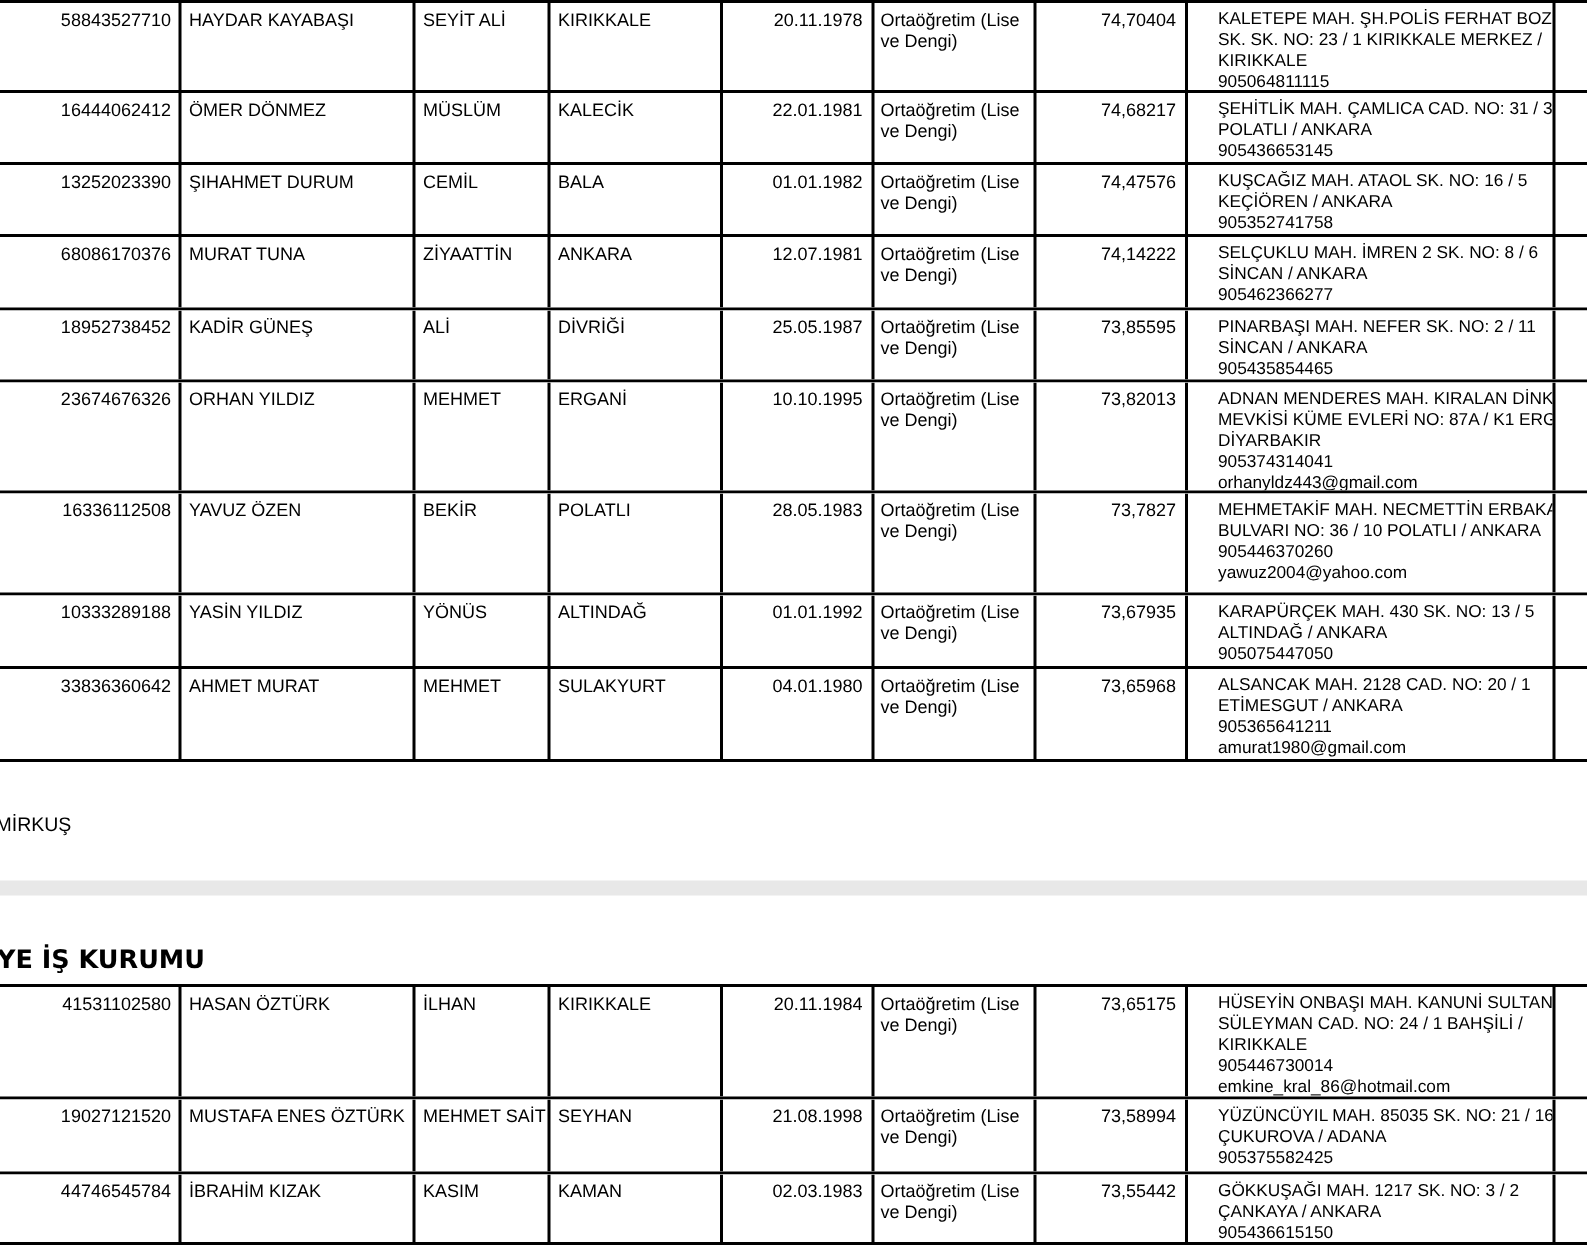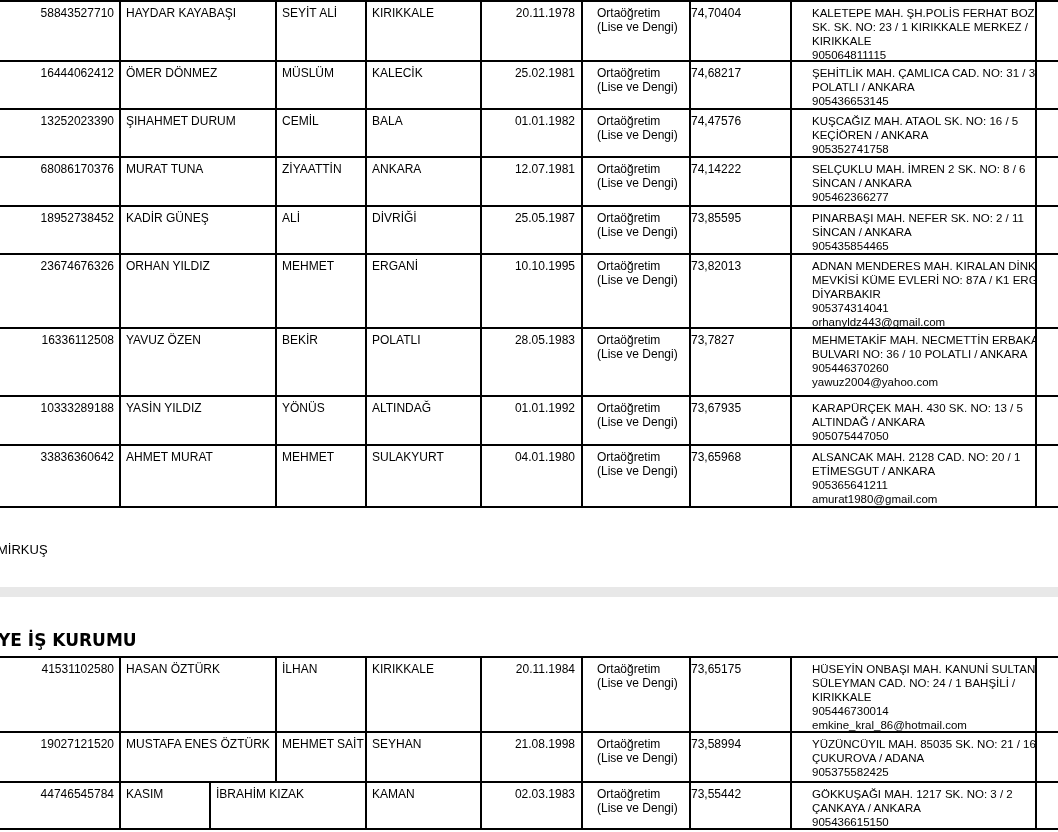--- a/index.html
+++ b/index.html
@@ -10,22 +10,22 @@
   }
   .doc-table{position:absolute;left:0;width:1300px;border-top:2px solid #000;}
   .t-row{display:flex;box-sizing:border-box;border-bottom:2px solid #000;overflow:hidden;background:#fff;}
   .cell{box-sizing:border-box;border-right:2px solid #000;flex:none;overflow:hidden;
         font-size:12px;line-height:14px;padding-top:4px;}
   .c-id    {width:121px;text-align:right;padding-right:5px;}
   .c-name  {width:156px;padding-left:5px;}
   .c-father{width:90px;padding-left:5px;}
   .c-place {width:115px;padding-left:5px;}
   .c-date  {width:101px;text-align:right;padding-right:6px;}
-  .c-edu   {width:108px;padding-left:14px;padding-right:2px;}
-  .c-score {width:101px;text-align:left;padding-right:6px;}
+  .c-edu   {width:108px;padding-left:4px;padding-right:2px;}
+  .c-score {width:101px;text-align:right;padding-right:6px;}
   .c-addr  {width:245px;padding-left:20px;font-size:11.5px;}
   .addr-line{white-space:nowrap;overflow:hidden;}
   .sep-name{position:absolute;left:-3px;top:542px;font-size:13px;}
   .page-band{position:absolute;left:0;top:587px;width:1058px;height:10px;}
   .org-header{position:absolute;left:-2px;top:630px;font-size:17px;font-weight:bold;
               font-family:"DejaVu Sans","Liberation Sans",sans-serif;white-space:nowrap;}
   .doc-date{position:absolute;left:957px;top:666px;font-size:13px;white-space:nowrap;}
 </style>
 </head>
 <body>
@@ -44,21 +44,21 @@
         <div class="addr-line">SK. SK. NO: 23 / 1  KIRIKKALE MERKEZ /</div>
         <div class="addr-line">KIRIKKALE</div>
         <div class="addr-line">905064811115</div>
       </div>
     </div>
     <div class="t-row" style="height: 48px;">
       <div class="cell c-id">16444062412</div>
       <div class="cell c-name">ÖMER DÖNMEZ</div>
       <div class="cell c-father">MÜSLÜM</div>
       <div class="cell c-place">KALECİK</div>
-      <div class="cell c-date">25.02.1981</div>
+      <div class="cell c-date">22.01.1981</div>
       <div class="cell c-edu">Ortaöğretim (Lise ve Dengi)</div>
       <div class="cell c-score">74,68217</div>
       <div class="cell c-addr">
         <div class="addr-line">ŞEHİTLİK MAH. ÇAMLICA CAD. NO: 31 / 3</div>
         <div class="addr-line">POLATLI / ANKARA</div>
         <div class="addr-line">905436653145</div>
       </div>
     </div>
     <div class="t-row" style="height: 48px;">
       <div class="cell c-id">13252023390</div>
@@ -198,22 +198,22 @@
       <div class="cell c-edu">Ortaöğretim (Lise ve Dengi)</div>
       <div class="cell c-score">73,58994</div>
       <div class="cell c-addr">
         <div class="addr-line">YÜZÜNCÜYIL MAH. 85035 SK. NO: 21 / 16</div>
         <div class="addr-line">ÇUKUROVA / ADANA</div>
         <div class="addr-line">905375582425</div>
       </div>
     </div>
     <div class="t-row" style="height: 47px;">
       <div class="cell c-id">44746545784</div>
+      <div class="cell c-name">İBRAHİM KIZAK</div>
       <div class="cell c-father">KASIM</div>
-      <div class="cell c-name">İBRAHİM KIZAK</div>
       <div class="cell c-place">KAMAN</div>
       <div class="cell c-date">02.03.1983</div>
       <div class="cell c-edu">Ortaöğretim (Lise ve Dengi)</div>
       <div class="cell c-score">73,55442</div>
       <div class="cell c-addr">
         <div class="addr-line">GÖKKUŞAĞI MAH. 1217 SK. NO: 3 / 2</div>
         <div class="addr-line">ÇANKAYA / ANKARA</div>
         <div class="addr-line">905436615150</div>
       </div>
     </div>

